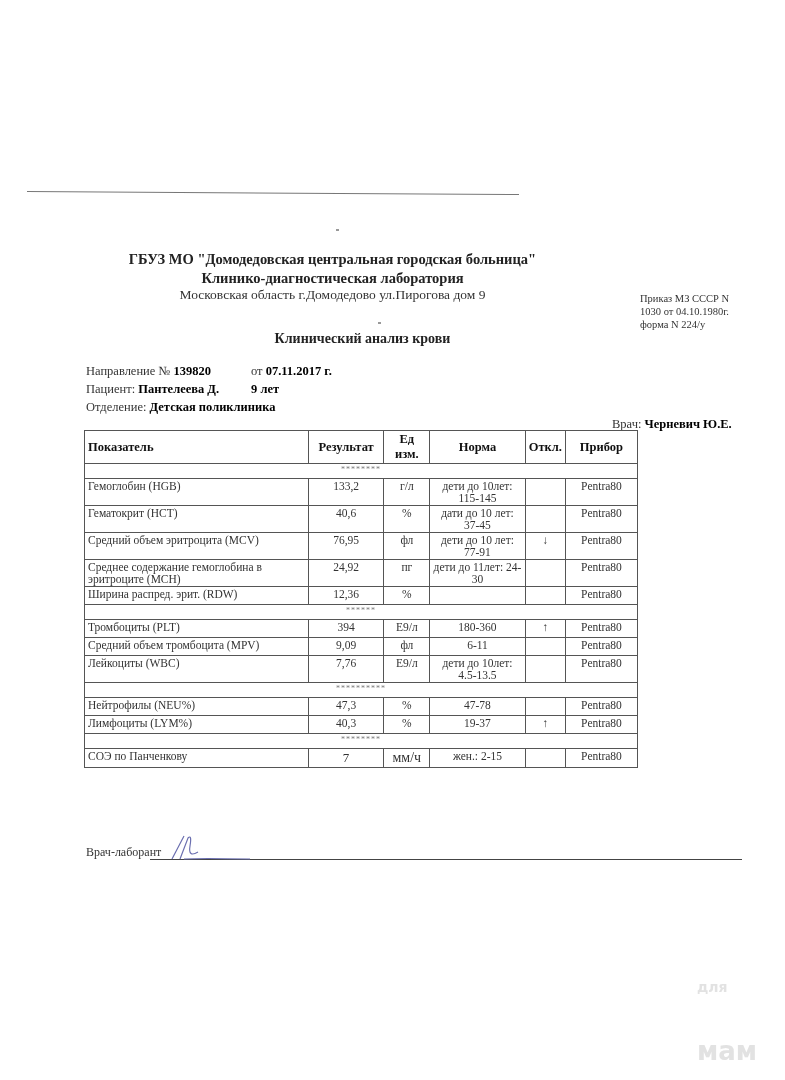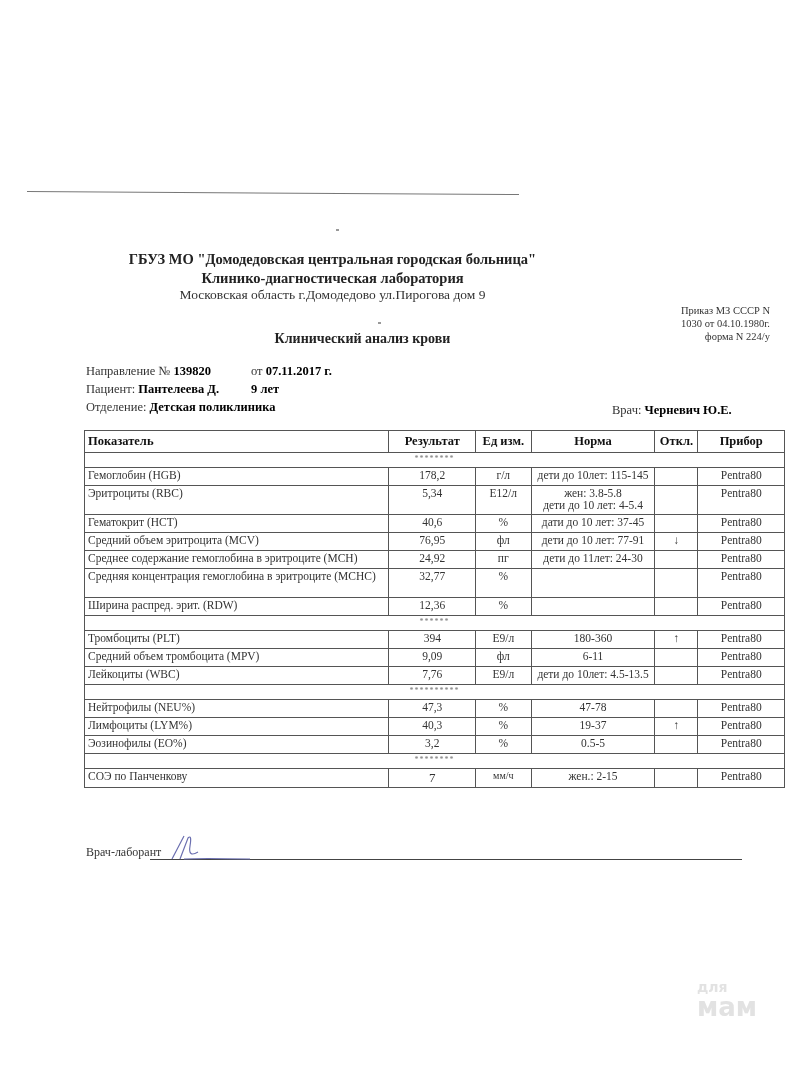--- a/index.html
+++ b/index.html
@@ -5,49 +5,49 @@
   html, body { margin: 0; padding: 0; }
   body {
     width: 785px; height: 1080px; background: #ffffff; position: relative; overflow: hidden;
     font-family: "Liberation Serif", "DejaVu Serif", serif; color: #222;
   }
   .topline2 { position: absolute; left: 27px; top: 191px; width: 492px; height: 1px; background: #777; transform: rotate(0.36deg); transform-origin: left center; }
   .hdr { position: absolute; left: 0; width: 785px; text-align: center; }
   .h1 { top: 251px; font-size: 14.5px; font-weight: bold; left: -60px; }
   .h2 { top: 270px; font-size: 14.5px; font-weight: bold; left: -60px; }
   .h3 { top: 287px; font-size: 13.5px; left: -60px; color: #333; }
-  .order { position: absolute; left: 640px; top: 304px; width: 130px; text-align: right; font-size: 10.5px; line-height: 13px; color: #333; }
+  .order { position: absolute; left: 640px; top: 292px; width: 130px; text-align: left; font-size: 10.5px; line-height: 13px; color: #333; }
   .title { position: absolute; top: 331px; left: 0; width: 785px; text-align: center; font-size: 14px; font-weight: bold; left: -30px; }
   .meta { position: absolute; font-size: 12.5px; color: #333; }
   .meta b { color: #000000; }
   .m1 { left: 86px; top: 364px; }
   .m1b { left: 251px; top: 364px; }
   .m2 { left: 86px; top: 382px; }
   .m2b { left: 251px; top: 382px; }
   .m3 { left: 86px; top: 400px; }
-  .m4 { left: 612px; top: 403px; }
+  .m4 { left: 612px; top: 417px; }
   table.res {
-    position: absolute; left: 84px; top: 430px; width: 701px; border-collapse: collapse;
+    position: absolute; left: 84px; top: 430px; width: 554px; border-collapse: collapse;
     font-size: 11.5px; color: #333;
   }
   table.res td, table.res th { border: 1px solid #555; padding: 1px 3px; vertical-align: top; }
   table.res th { font-weight: bold; font-size: 12.5px; color: #111; height: 19px; vertical-align: middle; }
   table.res th.c-name { text-align: left; }
   td.c-val, td.c-unit, td.c-norm, td.c-flag, td.c-dev { text-align: center; }
   td.c-dev { text-align: center; }
   tr.sep td { text-align: center; font-size: 8px; color: #777; height: 12px; letter-spacing: 1px; }
   tr.row td { height: 15px; }
   tr.row.tall td { height: 26px; }
   .norm2 { line-height: 12px; }
   .sign { position: absolute; left: 86px; top: 845px; font-size: 12px; color: #333; }
   .signline { position: absolute; left: 150px; top: 859px; width: 592px; height: 1px; background: #444; }
   .sigmark { position: absolute; left: 170px; top: 832px; }
   .wm { position: absolute; left: 697px; top: 980px; text-align: left; color: #e2e2e2; font-family: "DejaVu Sans", sans-serif; font-weight: bold; }
   .wm .a { font-size: 14px; display: block; line-height: 14px; }
-  .wm .b { font-size: 26px; display: block; line-height: 26px; }
+  .wm .b { font-size: 26px; display: block; line-height: 26px; margin-top: 44px; }
   .dot { position: absolute; width: 3px; height: 2px; background: #999; }
 </style>
 </head>
 <body>
 
 <div class="topline2"></div>
 
 <div class="hdr h1">ГБУЗ МО "Домодедовская центральная городская больница"</div>
 <div class="hdr h2">Клинико-диагностическая лаборатория</div>
 <div class="hdr h3">Московская область г.Домодедово ул.Пирогова дом 9</div>
@@ -106,34 +106,23 @@
       <th>Прибор</th>
     </tr>
   </thead>
   <tbody>
     <tr class="sep">
         <td colspan="6">********</td>
       </tr>
 
     <tr class="row">
       <td>Гемоглобин (HGB)</td>
-      <td class="c-val">178,2</td>
+      <td class="c-val">133,2</td>
       <td class="c-unit">г/л</td>
       <td class="c-norm">дети до 10лет: 115-145</td>
-      <td class="c-dev"></td>
-      <td class="c-flag">Pentra80</td>
-    </tr>
-    <tr class="row tall">
-      <td>Эритроциты (RBC)</td>
-      <td class="c-val">5,34</td>
-      <td class="c-unit">E12/л</td>
-      <td class="c-norm norm2">
-        <div>жен: 3.8-5.8</div>
-        <div>дети до 10 лет: 4-5.4</div>
-      </td>
       <td class="c-dev"></td>
       <td class="c-flag">Pentra80</td>
     </tr>
     <tr class="row">
       <td>Гематокрит (HCT)</td>
       <td class="c-val">40,6</td>
       <td class="c-unit">%</td>
       <td class="c-norm">дати до 10 лет: 37-45</td>
       <td class="c-dev"></td>
       <td class="c-flag">Pentra80</td>
@@ -147,28 +136,20 @@
       <td class="c-flag">Pentra80</td>
     </tr>
     <tr class="row">
       <td>Среднее содержание гемоглобина в эритроците (MCH)</td>
       <td class="c-val">24,92</td>
       <td class="c-unit">пг</td>
       <td class="c-norm">дети до 11лет: 24-30</td>
       <td class="c-dev"></td>
       <td class="c-flag">Pentra80</td>
     </tr>
-    <tr class="row tall">
-      <td style="line-height:12px;">Средняя концентрация гемоглобина в эритроците (MCHC)</td>
-      <td class="c-val">32,77</td>
-      <td class="c-unit">%</td>
-      <td class="c-norm"></td>
-      <td class="c-dev"></td>
-      <td class="c-flag">Pentra80</td>
-    </tr>
     <tr class="row">
       <td>Ширина распред. эрит. (RDW)</td>
       <td class="c-val">12,36</td>
       <td class="c-unit">%</td>
       <td class="c-norm"></td>
       <td class="c-dev"></td>
       <td class="c-flag">Pentra80</td>
     </tr>
 
     <tr class="sep">
@@ -213,37 +194,29 @@
       <td class="c-flag">Pentra80</td>
     </tr>
     <tr class="row">
       <td>Лимфоциты (LYM%)</td>
       <td class="c-val">40,3</td>
       <td class="c-unit">%</td>
       <td class="c-norm">19-37</td>
       <td class="c-dev">↑</td>
       <td class="c-flag">Pentra80</td>
     </tr>
-    <tr class="row">
-      <td>Эозинофилы (EO%)</td>
-      <td class="c-val">3,2</td>
-      <td class="c-unit">%</td>
-      <td class="c-norm">0.5-5</td>
-      <td class="c-dev"></td>
-      <td class="c-flag">Pentra80</td>
-    </tr>
 
     <tr class="sep">
         <td colspan="6">********</td>
       </tr>
 
     <tr class="row">
       <td>СОЭ по Панченкову</td>
       <td class="c-val" style="font-size:13px;">7</td>
-      <td class="c-unit" style="font-size:10px;">мм/ч</td>
+      <td class="c-unit" style="font-size:14px;">мм/ч</td>
       <td class="c-norm">жен.: 2-15</td>
       <td class="c-dev"></td>
       <td class="c-flag">Pentra80</td>
     </tr>
   </tbody>
 </table>
 
 <div class="sign">Врач-лаборант</div>
 <div class="signline"></div>
 <svg class="sigmark" width="90" height="30" viewBox="0 0 90 30">

